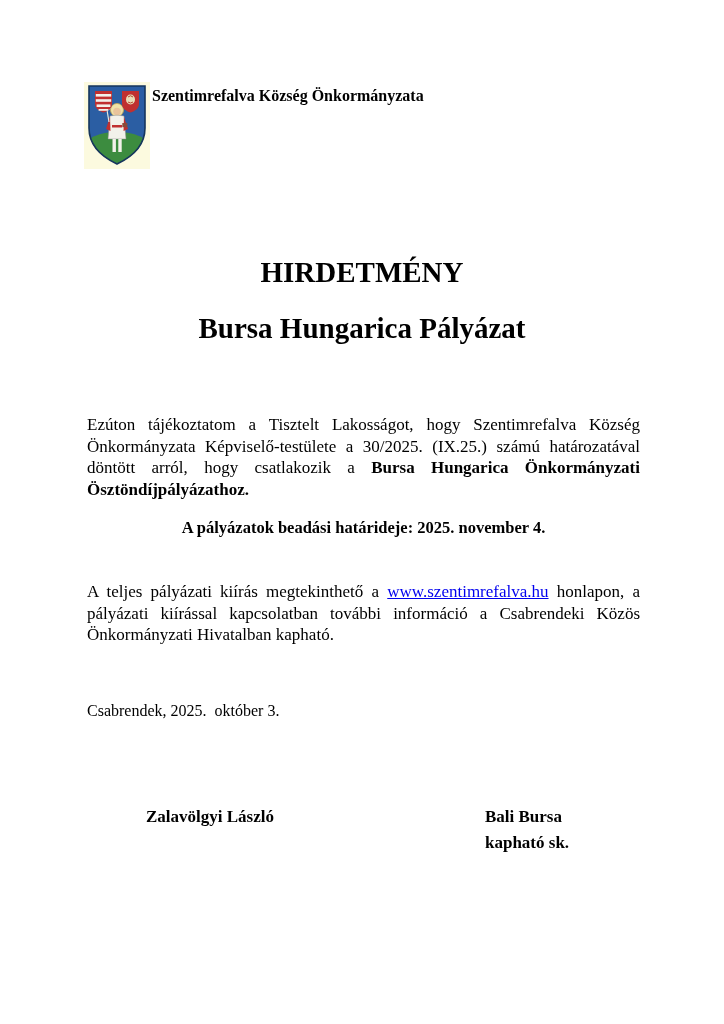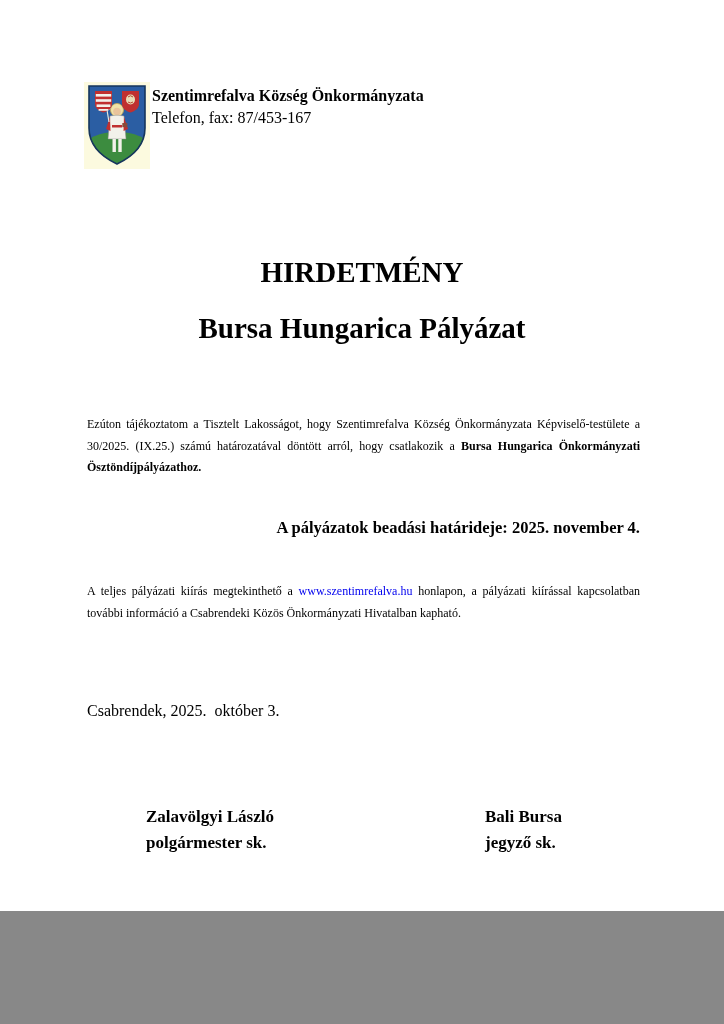--- a/index.html
+++ b/index.html
@@ -1,47 +1,47 @@
 <!DOCTYPE html>
 <html><head>
 <meta charset="utf-8">
 <style>
   html,body { margin:0; padding:0; background:#888; }
   .page {
     position:relative;
-    width:724px; height:911px;
+    width:724px; height:1024px;
     margin:0 auto;
     background:#ffffff;
     font-family:"Liberation Serif", serif;
     color:#000;
     overflow:hidden;
   }
   .crest { position:absolute; left:84px; top:82px; }
   .contact { position:absolute; left:152px; top:85px; font-size:16px; line-height:21.5px; }
   .contact .org { font-weight:bold; }
   .case-number { position:absolute; left:87px; top:177px; font-size:16.5px; }
   .title { position:absolute; left:0; width:724px; text-align:center; font-weight:bold; font-size:29px; line-height:33px; }
   .title.t1 { top:256px; }
   .title.t2 { top:312px; }
   .para {
     position:absolute; left:87px; width:553px;
-    font-size:12px; line-height:21.7px;
+    font-size:17px; line-height:21.7px;
     text-align:justify; text-justify:inter-word;
   }
   .para.p1 { top:414px; }
   .para.p2 { top:581px; }
   .deadline {
     position:absolute; left:87px; width:553px; top:518px;
-    text-align:right; font-weight:bold; font-size:16.5px;
+    text-align:center; font-weight:bold; font-size:16.5px;
   }
   .dateline { position:absolute; left:87px; top:702px; font-size:16px; white-space:pre-wrap; }
   .sig { position:absolute; top:804px; font-weight:bold; font-size:17px; line-height:26px; }
   .sig.left { left:130px;margin-left:16px; }
   .sig.right { left:485px; }
-  a.doc-link { color:#0000EE; cursor:pointer; }
+  a.doc-link { color:#0000EE; text-decoration:underline; cursor:pointer; }
   strong { font-weight:bold; }
 </style>
 </head>
 <body>
 
 <div class="page">
 
   <svg class="crest" width="66" height="87" viewBox="0 0 66 87">
     <rect x="0" y="0" width="66" height="87" fill="#FCFADF"></rect>
 
@@ -77,37 +77,35 @@
       <path d="M0,0 H17 V13 C17,17.5 13,20 8.5,21.5 C4,20 0,17.5 0,13 Z" fill="#C03030"></path>
       <ellipse cx="8.5" cy="8.5" rx="4.5" ry="5" fill="#E9DFB8"></ellipse>
       <path d="M6,6 Q8.5,3.5 11,6 M6,11 Q8.5,13 11,11" stroke="#B8452F" stroke-width="1" fill="none"></path>
     </g>
 
     <path d="M5,4 H61 V46 C61,63 50,74 33,82 C16,74 5,63 5,46 Z" fill="none" stroke-width="1.6" stroke="#16365C"></path>
   </svg>
 
   <div class="contact">
     <div class="org">Szentimrefalva Község Önkormányzata</div>
-    <div>Telefon, fax: 87/453-167</div>
   </div>
 
 
   <div class="title t1">HIRDETMÉNY</div>
   <div class="title t2">Bursa Hungarica Pályázat</div>
 
   <div class="para p1"><span>Ezúton tájékoztatom a Tisztelt Lakosságot, hogy Szentimrefalva Község Önkormányzata Képviselő-testülete a 30/2025. (IX.25.) számú határozatával döntött arról, hogy csatlakozik a </span><strong>Bursa Hungarica Önkormányzati Ösztöndíjpályázathoz.</strong></div>
 
   <div class="deadline">A pályázatok beadási határideje: 2025. november 4.</div>
 
   <div class="para p2"><span>A teljes pályázati kiírás megtekinthető a </span><a class="doc-link">www.szentimrefalva.hu</a><span> honlapon, a pályázati kiírással kapcsolatban további információ a Csabrendeki Közös Önkormányzati Hivatalban kapható.</span></div>
 
   <div class="dateline">Csabrendek, 2025.  október 3.</div>
 
   <div class="sig left">
     <div>Zalavölgyi László</div>
-    <div>polgármester sk.</div>
   </div>
   <div class="sig right">
     <div>Bali Bursa</div>
-    <div>jegyző sk.</div>
+    <div>kapható sk.</div>
   </div>
 
 </div>
 
 </body></html>

